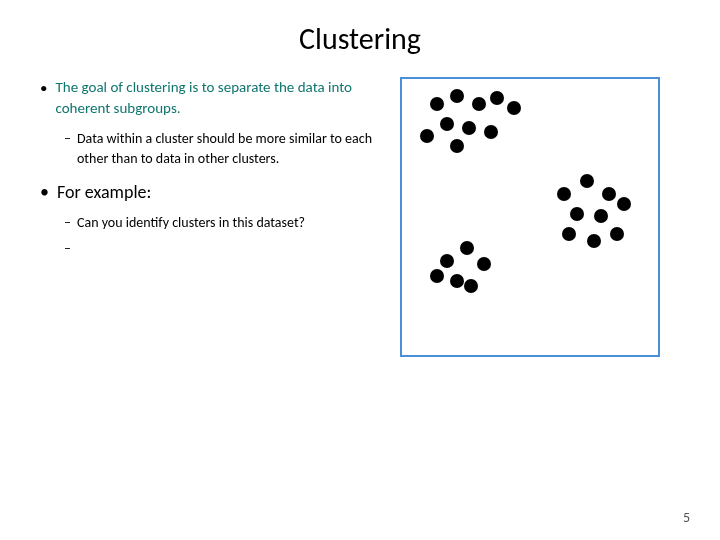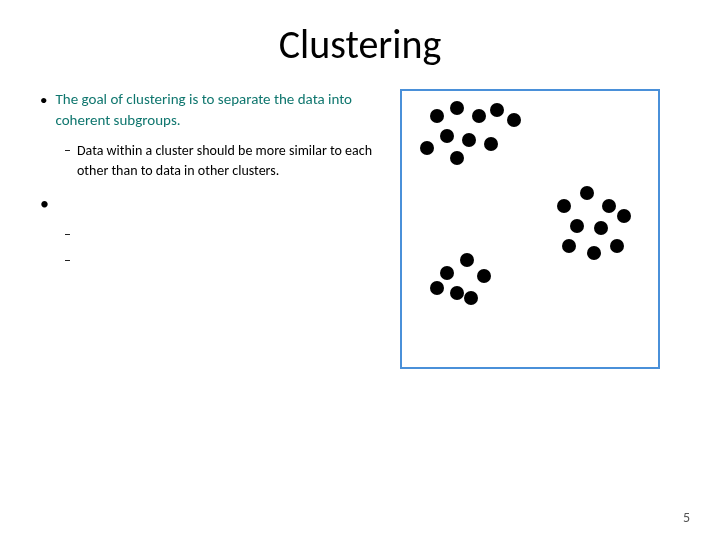--- a/index.html
+++ b/index.html
@@ -16,21 +16,21 @@
     .slide {
       width: 720px;
       height: 540px;
       background: #ffffff;
       position: relative;
       padding: 20px 40px;
     }
 
     .title {
       text-align: center;
-      font-size: 40px;
+      font-size: 30px;
       font-weight: normal;
       color: #000000;
       margin-bottom: 20px;
       font-family: 'Calibri', Arial, sans-serif;
     }
 
     .content-area {
       display: flex;
       flex-direction: row;
       gap: 20px;
@@ -142,25 +142,27 @@
 
       <div class="sub-bullets">
         <div class="sub-bullet">
           <span class="dash">–</span>
           <span>Data within a cluster should be more similar to each other than to data in other clusters.</span>
         </div>
       </div>
 
       <div class="bullet-main-large">
         <span class="bullet-sym">•</span>
+        <span class="bullet-text">For example:</span>
       </div>
 
       <div class="sub-bullets">
         <div class="sub-bullet">
           <span class="dash">–</span>
+          <span>Can you identify clusters in this dataset?</span>
         </div>
         <div class="sub-bullet">
           <span class="dash">–</span>
         </div>
       </div>
 
     </div>
 
     <div class="diagram-column">
       <div class="cluster-box">

